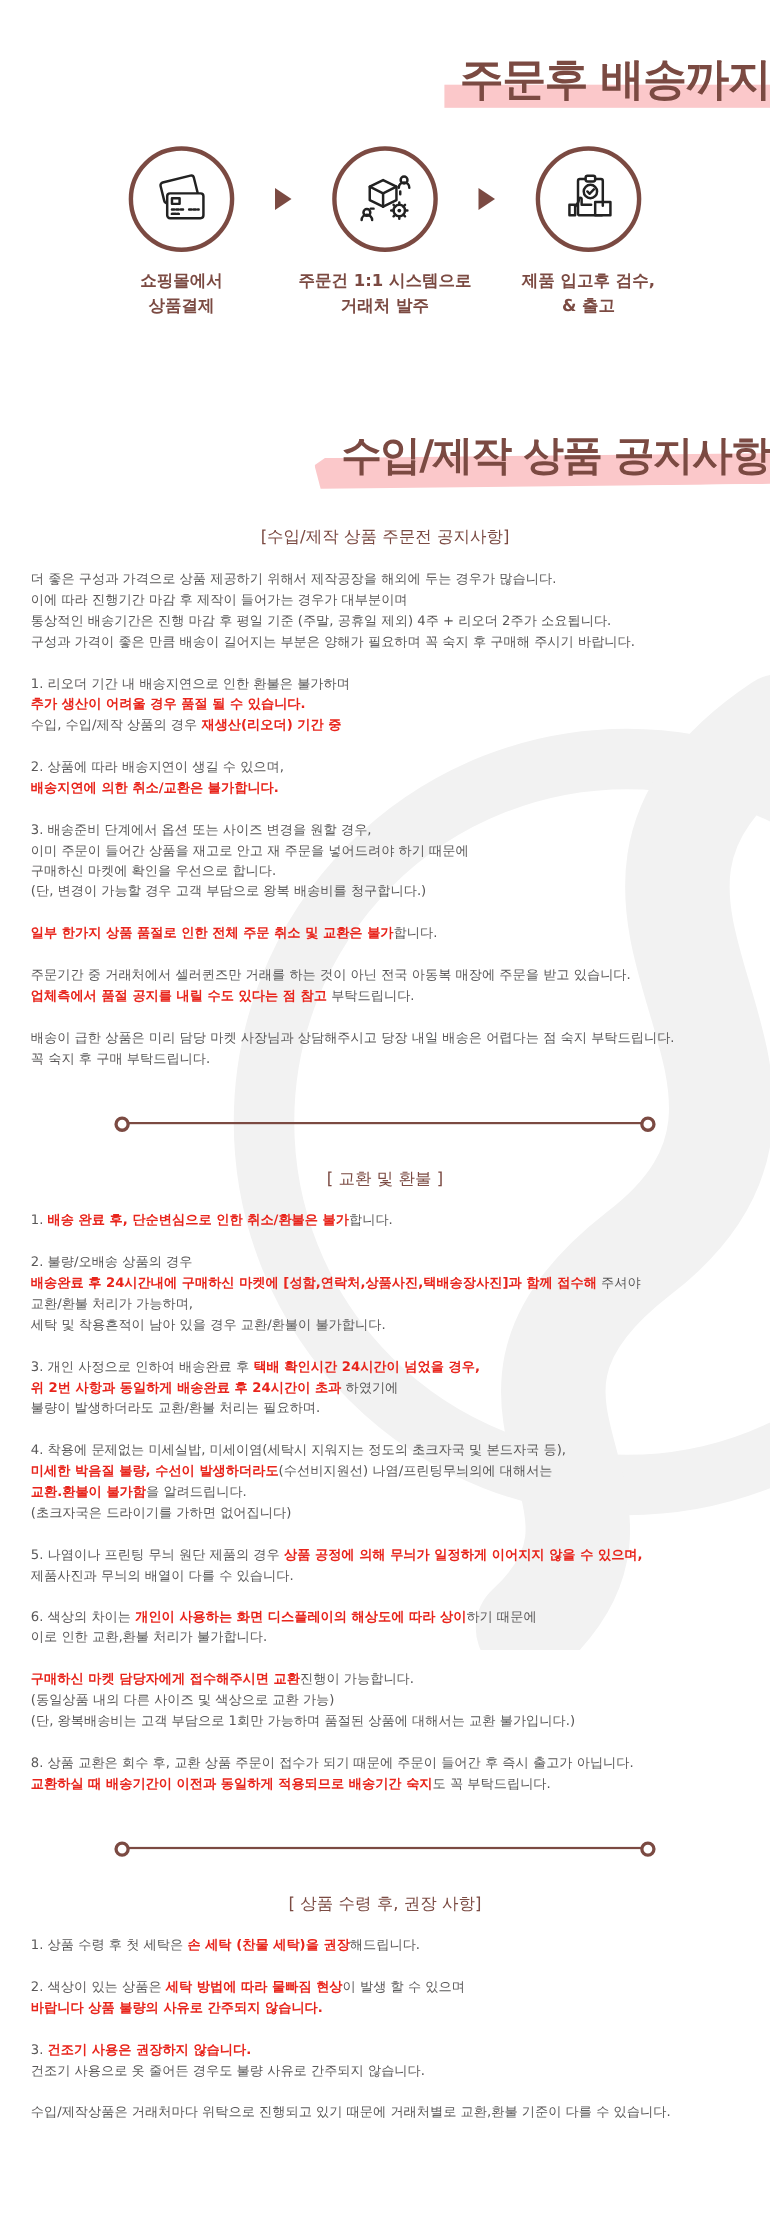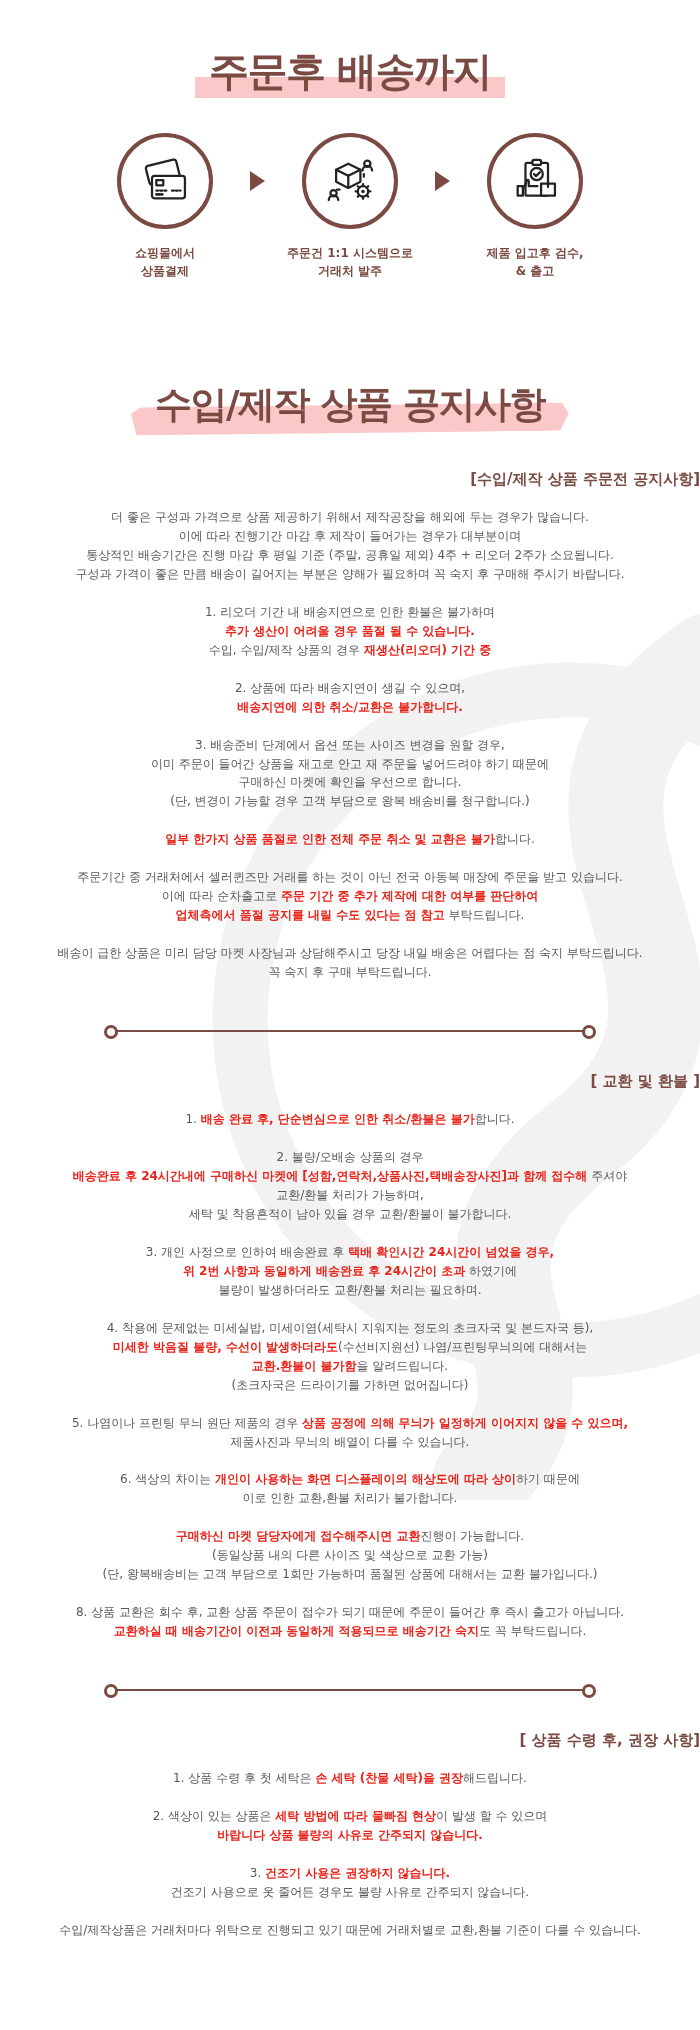--- a/index.html
+++ b/index.html
@@ -10,45 +10,45 @@
     --ink:#222222;
     --wm:#f2f2f2;
   }
   html,body{margin:0;padding:0;background:#ffffff;}
   body{font-family:"DejaVu Sans","Liberation Sans",sans-serif;color:var(--gray);}
   .page{position:relative;width:700px;height:2030px;margin:0 auto;background:#fff;overflow:hidden;}
   .watermark{position:absolute;left:150px;top:600px;z-index:0;pointer-events:none;}
   .content{position:relative;z-index:1;padding-top:44px;}
 
   
-  .title-wrap{text-align:center;}
+  .title-wrap{text-align:right;}
   .t-box{position:relative;display:inline-block;}
   .t-text{position:relative;z-index:1;font-weight:800;color:var(--maroon);letter-spacing:-1.5px;}
   .t1 .t-text{font-size:40px;}
   .t2 .t-text{font-size:37px;}
   .t1-hl{position:absolute;z-index:0;left:-14px;right:-14px;bottom:1px;height:21px;background:var(--pink);}
   .t2-tape{position:absolute;z-index:0;left:-24px;right:-24px;bottom:-4px;height:30px;background:var(--pink);
     transform:rotate(-0.9deg);
     clip-path:polygon(0 22%,2.2% 0,98.5% 7%,100% 42%,98% 100%,1.2% 93%);}
   .title2-wrap{margin-top:100px;}
 
   
   .steps{display:flex;justify-content:center;align-items:flex-start;margin-top:34px;}
   .step{width:170px;display:flex;flex-direction:column;align-items:center;}
   .circle{width:88px;height:88px;border:4px solid var(--maroon);border-radius:50%;
     display:flex;align-items:center;justify-content:center;background:#fff;}
   .circle svg{display:block;}
-  .caption{margin-top:15px;text-align:center;color:var(--maroon);font-size:12px;font-weight:600;line-height:1.5;}
+  .caption{margin-top:15px;text-align:center;color:var(--maroon);font-size:15px;font-weight:600;line-height:1.5;}
   .arrow{width:0;height:0;border-top:10px solid transparent;border-bottom:10px solid transparent;
     border-left:15px solid var(--maroon);margin-top:38px;}
 
   
   #sections{margin-top:40px;}
-  .section-header{color:var(--maroon);font-weight:bold;font-size:15px;text-align:right;margin:40px 0 6px;}
-  .block{text-align:center;font-size:12px;line-height:1.58;margin:19px 0;color:var(--gray);}
+  .section-header{color:var(--maroon);font-weight:normal;font-size:15px;text-align:center;margin:40px 0 6px;}
+  .block{font-size:12px;line-height:1.58;margin:19px 0;color:var(--gray);padding-left:28px;}
   .block .line{white-space:nowrap;}
   .red{color:var(--red);font-weight:bold;}
   .divider{position:relative;width:468px;height:2px;background:var(--maroon);margin:48px auto 10px;}
   .divider::before,.divider::after{content:"";position:absolute;top:-5px;width:8px;height:8px;
     border:3px solid var(--maroon);border-radius:50%;background:#fff;}
   .divider::before{left:-12px;}
   .divider::after{right:-12px;}
 </style>
 </head>
 <body>
@@ -166,21 +166,20 @@
           <div class="line"><span>3. 배송준비 단계에서 옵션 또는 사이즈 변경을 원할 경우,</span></div>
           <div class="line"><span>이미 주문이 들어간 상품을 재고로 안고 재 주문을 넣어드려야 하기 때문에</span></div>
           <div class="line"><span>구매하신 마켓에 확인을 우선으로 합니다.</span></div>
           <div class="line"><span>(단, 변경이 가능할 경우 고객 부담으로 왕복 배송비를 청구합니다.)</span></div>
         </div>
         <div class="block">
           <div class="line"><span class="red">일부 한가지 상품 품절로 인한 전체 주문 취소 및 교환은 불가</span><span>합니다.</span></div>
         </div>
         <div class="block">
           <div class="line"><span>주문기간 중 거래처에서 셀러퀸즈만 거래를 하는 것이 아닌 전국 아동복 매장에 주문을 받고 있습니다.</span></div>
-          <div class="line"><span>이에 따라 순차출고로 </span><span class="red">주문 기간 중 추가 제작에 대한 여부를 판단하여</span></div>
           <div class="line"><span class="red">업체측에서 품절 공지를 내릴 수도 있다는 점 참고</span><span> 부탁드립니다.</span></div>
         </div>
         <div class="block">
           <div class="line"><span>배송이 급한 상품은 미리 담당 마켓 사장님과 상담해주시고 당장 내일 배송은 어렵다는 점 숙지 부탁드립니다.</span></div>
           <div class="line"><span>꼭 숙지 후 구매 부탁드립니다.</span></div>
         </div>
         <div class="divider"></div>
         <div class="section-header">[ 교환 및 환불 ]</div>
         <div class="block">
           <div class="line"><span>1. </span><span class="red">배송 완료 후, 단순변심으로 인한 취소/환불은 불가</span><span>합니다.</span></div>

